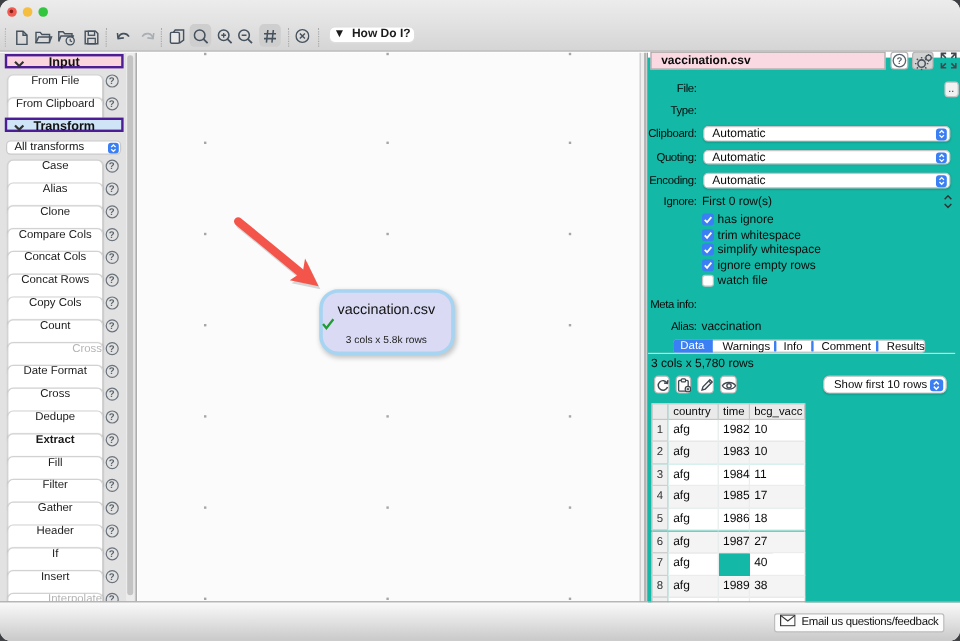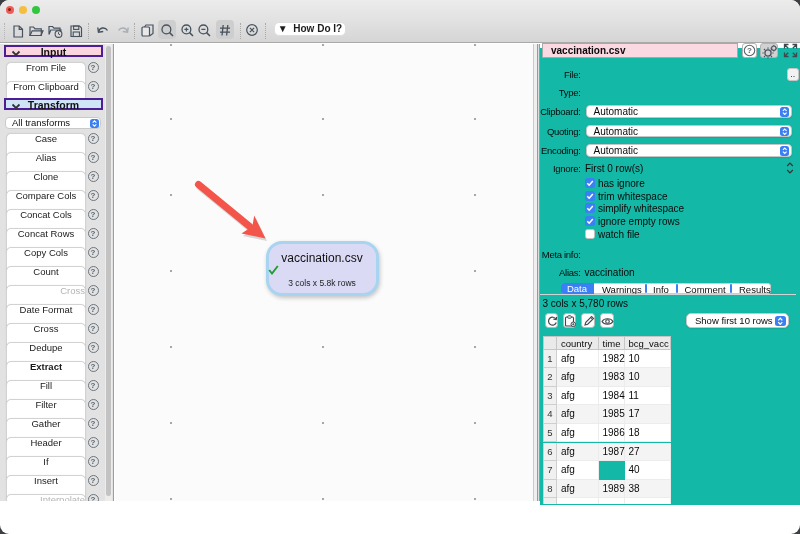--- a/index.html
+++ b/index.html
@@ -372,12 +372,18 @@
     </div>
 <div style="position:absolute; left:782.5px; top:42.5px; width:15px; height:15px;"><svg width="15" height="15" viewBox="0 0 15 15">
         <g stroke="#3f474f" stroke-width="1.3" fill="none">
 <path d="M9.5 1.5 L13.5 1.5 L13.5 5.5 M13.5 1.5 L9.8 5.2"></path>
           <path d="M1.5 9.5 L1.5 13.5 L5.5 13.5 M1.5 13.5 L5.2 9.8"></path>
 <path d="M1.5 5.5 L1.5 1.5 L5.5 1.5 M1.5 1.5 L5.2 5.2"></path>
           <path d="M13.5 9.5 L13.5 13.5 L9.5 13.5 M13.5 13.5 L9.8 9.8"></path>
 </g>
       </svg></div>
 
+  <div id="status">
+      <div id="email"><svg width="13" height="10" viewBox="0 0 13 10" style="vertical-align:-1.5px; margin-right:5px;">
+          <rect x="0.5" y="0.5" width="12" height="9" fill="none" stroke="#333" stroke-width="1"></rect>
+          <path d="M0.5 0.8 L6.5 5.5 L12.5 0.8" fill="none" stroke="#333" stroke-width="1"></path>
+        </svg>Email us questions/feedback</div>
+    </div>
 </div>
 </body></html>

